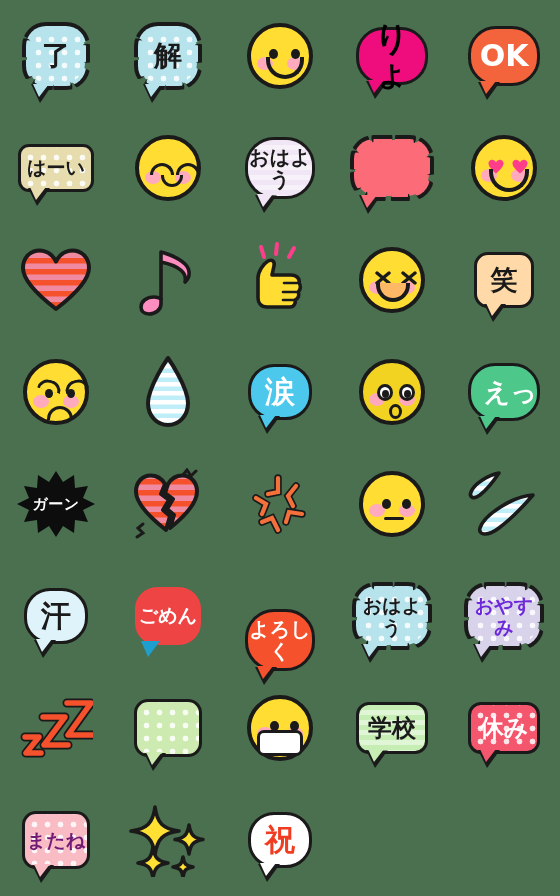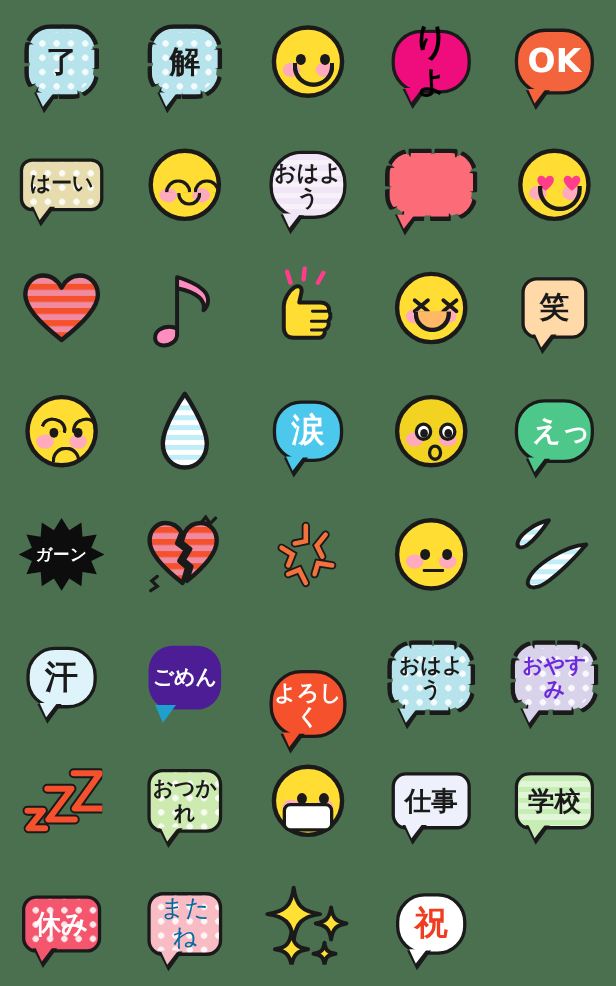--- a/index.html
+++ b/index.html
@@ -400,21 +400,21 @@
       <div class="art">
         <div class="bub" style="width:64px;height:56px;border-radius:26px;background:#dff4fa;--fill:#dff4fa;">
           <span class="txt" style="font-size:30px;color:#1a1a1a;font-weight:bold;">汗</span>
           <span class="tail-b"></span>
           <span class="tail" style="border-top-color:#dff4fa"></span>
         </div>
       </div>
     </div>
     <div class="cell">
       <div class="art">
-        <div style="position:relative;width:66px;height:58px;border-radius:22px;background:#4c1d95;display:flex;align-items:center;justify-content:center;">
+        <div style="position:relative;width:66px;height:58px;border-radius:22px;background:#ef4444;display:flex;align-items:center;justify-content:center;">
           <span class="txt" style="font-size:19px;color:#ffffff;font-weight:bold;">ごめん</span>
           <span style="position:absolute;left:6px;bottom:-12px;width:0;height:0;border-left:7px solid transparent;border-right:12px solid transparent;border-top:16px solid #1f9fce;"></span>
         </div>
       </div>
     </div>
     <div class="cell">
       <div class="art">
         <div class="bub" style="width: 70px; height: 62px; border-radius: 29px; background: rgb(244, 81, 44); --fill: #f4512c; line-height: 1.12; margin-top: 48px;">
           <span class="txt" style="font-size:20px;color:#ffffff;font-weight:bold;">よろしく</span>
           <span class="tail-b"></span>
@@ -457,48 +457,38 @@
               <path d="M24 22 L46 22 L25 50 L49 50"></path>
               <path d="M48 8 L72 8 L49 40 L74 40"></path>
             </g>
           </svg></span>
       </div>
     </div>
     <div class="cell">
       <div class="art">
         <div class="bub" style="width:68px;height:58px;border-radius:14px;background:#cdeab0;--fill:#cdeab0;line-height:1.18;">
           <span class="dots" style="background-image:radial-gradient(rgba(255,255,255,0.85) 2.6px, transparent 3.2px);background-size:13px 13px;background-position:3px 4px;border-radius:14px;z-index:2;"></span>
-          <span class="txt" style="font-size:19px;color:#1a1a1a;font-weight:bold;">おつかれ</span>
           <span class="tail-b"></span>
           <span class="tail" style="border-top-color:#cdeab0"></span>
         </div>
       </div>
     </div>
     <div class="cell">
       <div class="art">
         <div class="face" style="width:66px;height:66px;background:#ffdd33;">
           <span class="cheek" style="left:6px;top:28px;width:16px;height:13px;"></span>
           <span class="cheek" style="right:6px;top:28px;width:16px;height:13px;"></span>
           <span class="eye" style="left:18.5px;top:22px;width:9px;height:10.35px;"></span>
           <span class="eye" style="left:38.5px;top:22px;width:9px;height:10.35px;"></span>
           <span style="position:absolute;left:6px;top:31px;width:46px;height:26px;background:#fff;border:3.5px solid #1a1a1a;border-radius:7px;box-sizing:border-box;"></span>
         </div>
       </div>
     </div>
     <div class="cell">
       <div class="art">
-        <div class="bub" style="width:72px;height:52px;border-radius:13px;background:#eef0fb;--fill:#eef0fb;line-height:1.02;">
-          <span class="txt" style="font-size:24px;color:#1a1a1a;font-weight:bold;">仕事</span>
-          <span class="tail-b"></span>
-          <span class="tail" style="border-top-color:#eef0fb"></span>
-        </div>
-      </div>
-    </div>
-    <div class="cell">
-      <div class="art">
         <div class="bub" style="width:72px;height:52px;border-radius:13px;background:#c6eeb4;--fill:#c6eeb4;line-height:1.02;">
           <span class="dots" style="background-image:repeating-linear-gradient(180deg, #c6eeb4 0 5px, rgba(255,255,255,0.45) 5px 10px);border-radius:13px;z-index:2;"></span>
           <span class="txt" style="font-size:24px;color:#1a1a1a;font-weight:bold;">学校</span>
           <span class="tail-b"></span>
           <span class="tail" style="border-top-color:#c6eeb4"></span>
         </div>
       </div>
     </div>
     <div class="cell">
       <div class="art">
@@ -507,21 +497,21 @@
           <span class="txt" style="font-size:24px;color:#ffffff;font-weight:bold;">休み</span>
           <span class="tail-b"></span>
           <span class="tail" style="border-top-color:#f4566e"></span>
         </div>
       </div>
     </div>
     <div class="cell">
       <div class="art">
         <div class="bub" style="width:68px;height:58px;border-radius:14px;background:#f9bcc4;--fill:#f9bcc4;line-height:1.18;">
           <span class="dots" style="background-image:radial-gradient(rgba(255,255,255,0.85) 2.6px, transparent 3.2px);background-size:13px 13px;background-position:3px 4px;border-radius:14px;z-index:2;"></span>
-          <span class="txt" style="font-size:22px;color:#0369a1;font-weight:normal;">またね</span>
+          <span class="txt" style="font-size:19px;color:#701a75;font-weight:bold;">またね</span>
           <span class="tail-b"></span>
           <span class="tail" style="border-top-color:#f9bcc4"></span>
         </div>
       </div>
     </div>
     <div class="cell">
       <div class="art">
         <span style="display:block;width:78px;height:74px;"><svg width="78" height="74" viewBox="0 0 78 74" xmlns="http://www.w3.org/2000/svg">
             <g stroke="#1a1a1a" stroke-width="3.6" stroke-linejoin="round">
           <path d="M26 4 C28 20 34 26 50 28 C34 30 28 36 26 52 C24 36 18 30 2 28 C18 26 24 20 26 4 Z" fill="#ffe033"></path>

